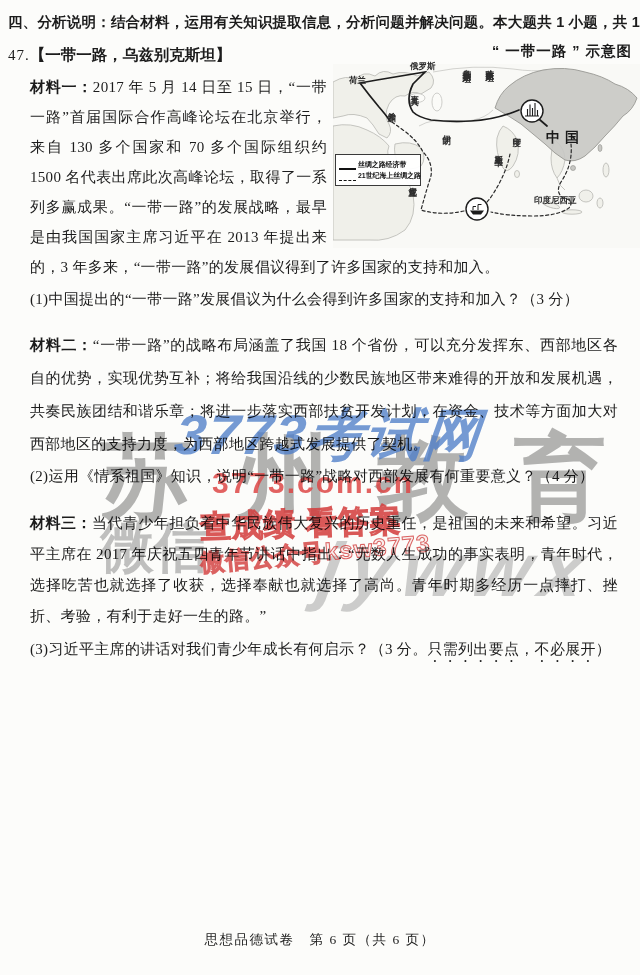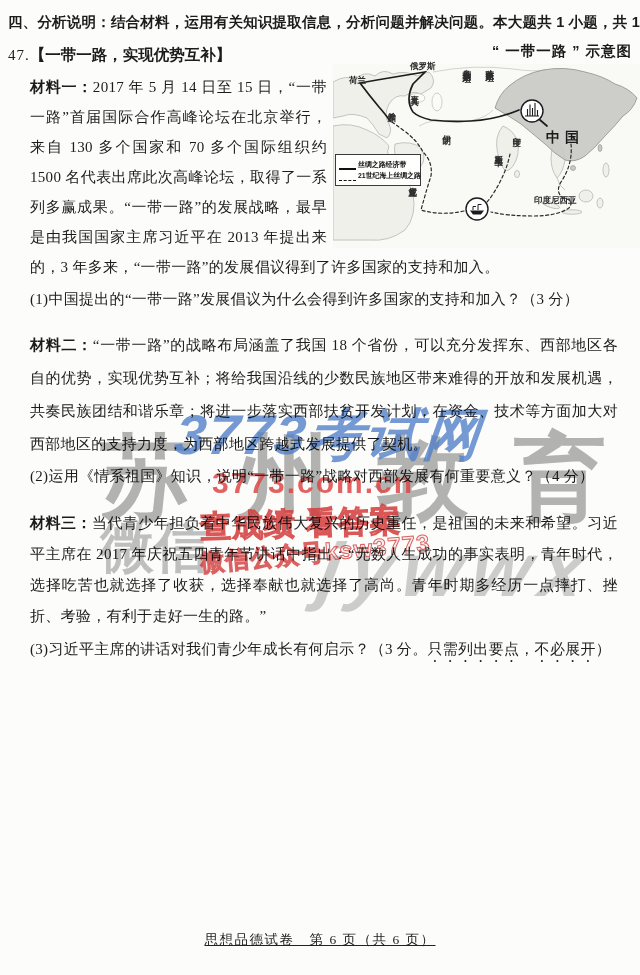--- a/index.html
+++ b/index.html
@@ -62,21 +62,21 @@
     color:rgba(80,128,205,.78);transform:skewX(-6deg);}
   .wm-red-url{left:212px;top:466px;font-size:30px;font-weight:700;letter-spacing:2px;
     color:rgba(224,72,72,.85);}
   .wm-red-slogan{left:200px;top:503px;font-size:31px;font-weight:700;letter-spacing:1px;
     color:rgba(230,120,120,.12);-webkit-text-stroke:1.2px rgba(214,62,62,.85);transform:rotate(-2deg);}
   .wm-red-wechat{left:200px;top:537px;font-size:24px;font-weight:700;letter-spacing:1px;
     color:rgba(230,120,120,.10);-webkit-text-stroke:1px rgba(214,62,62,.8);transform:rotate(-5deg);}
 
   
   .footer{position:absolute;left:0;right:0;top:931px;text-align:center;
-          font-size:13.5px;letter-spacing:1.5px;color:#222;text-decoration:underline;}
+          font-size:13.5px;letter-spacing:1.5px;color:#222;}
 </style>
 </head>
 <body>
 
 <div class="page">
 
   <div class="sec-header">四、分析说明：结合材料，运用有关知识提取信息，分析问题并解决问题。本大题共 1 小题，共 10 分。</div>
 
   <div class="content">
 
@@ -146,21 +146,21 @@
           <span class="ltxt">丝绸之路经济带</span>
         </div>
         <div class="lrow">
           <span class="sw dashed"></span>
           <span class="ltxt">21世纪海上丝绸之路</span>
         </div>
       </div>
     </div>
 
     <div class="line29">
-      <span class="num">47.</span><span class="ttl">【一带一路，实现优势互补】</span>
+      <span class="num">47.</span><span class="ttl">【一带一路，乌兹别克斯坦】</span>
     </div>
 
     <p class="mat m1"><b>材料一：</b><span>2017 年 5 月 14 日至 15 日，“一带一路”首届国际合作高峰论坛在北京举行，来自 130 多个国家和 70 多个国际组织约 1500 名代表出席此次高峰论坛，取得了一系列多赢成果。“一带一路”的发展战略，最早是由我国国家主席习近平在 2013 年提出来的，3 年多来，“一带一路”的发展倡议得到了许多国家的支持和加入。</span></p>
 
     <p class="q q1">(1)中国提出的“一带一路”发展倡议为什么会得到许多国家的支持和加入？（3 分）</p>
 
     <p class="mat m2"><b>材料二：</b><span>“一带一路”的战略布局涵盖了我国 18 个省份，可以充分发挥东、西部地区各自的优势，实现优势互补；将给我国沿线的少数民族地区带来难得的开放和发展机遇，共奏民族团结和谐乐章；将进一步落实西部扶贫开发计划，在资金、技术等方面加大对西部地区的支持力度，为西部地区跨越式发展提供了契机。</span></p>
 
     <p class="q q2">(2)运用《情系祖国》知识，说明“一带一路”战略对西部发展有何重要意义？（4 分）</p>
 

